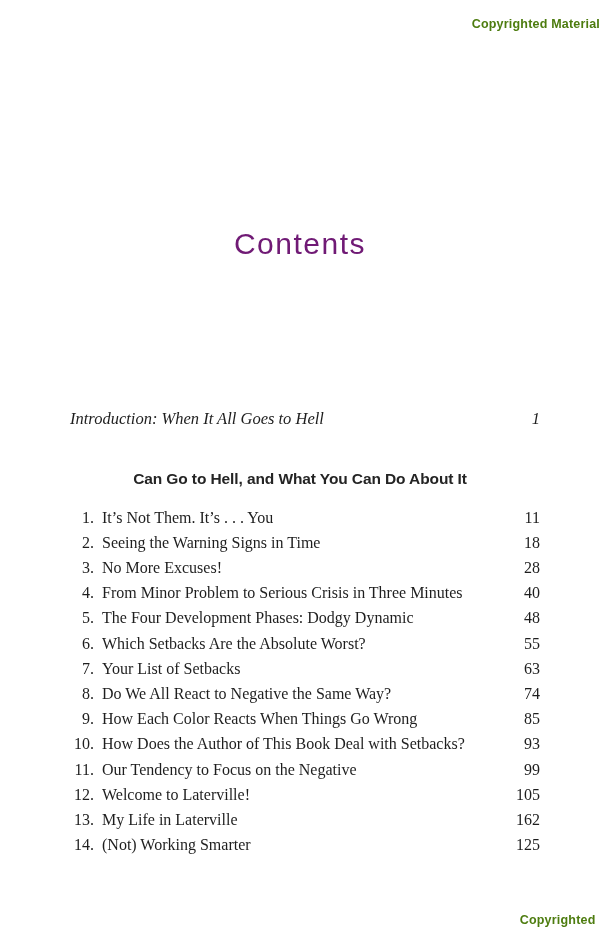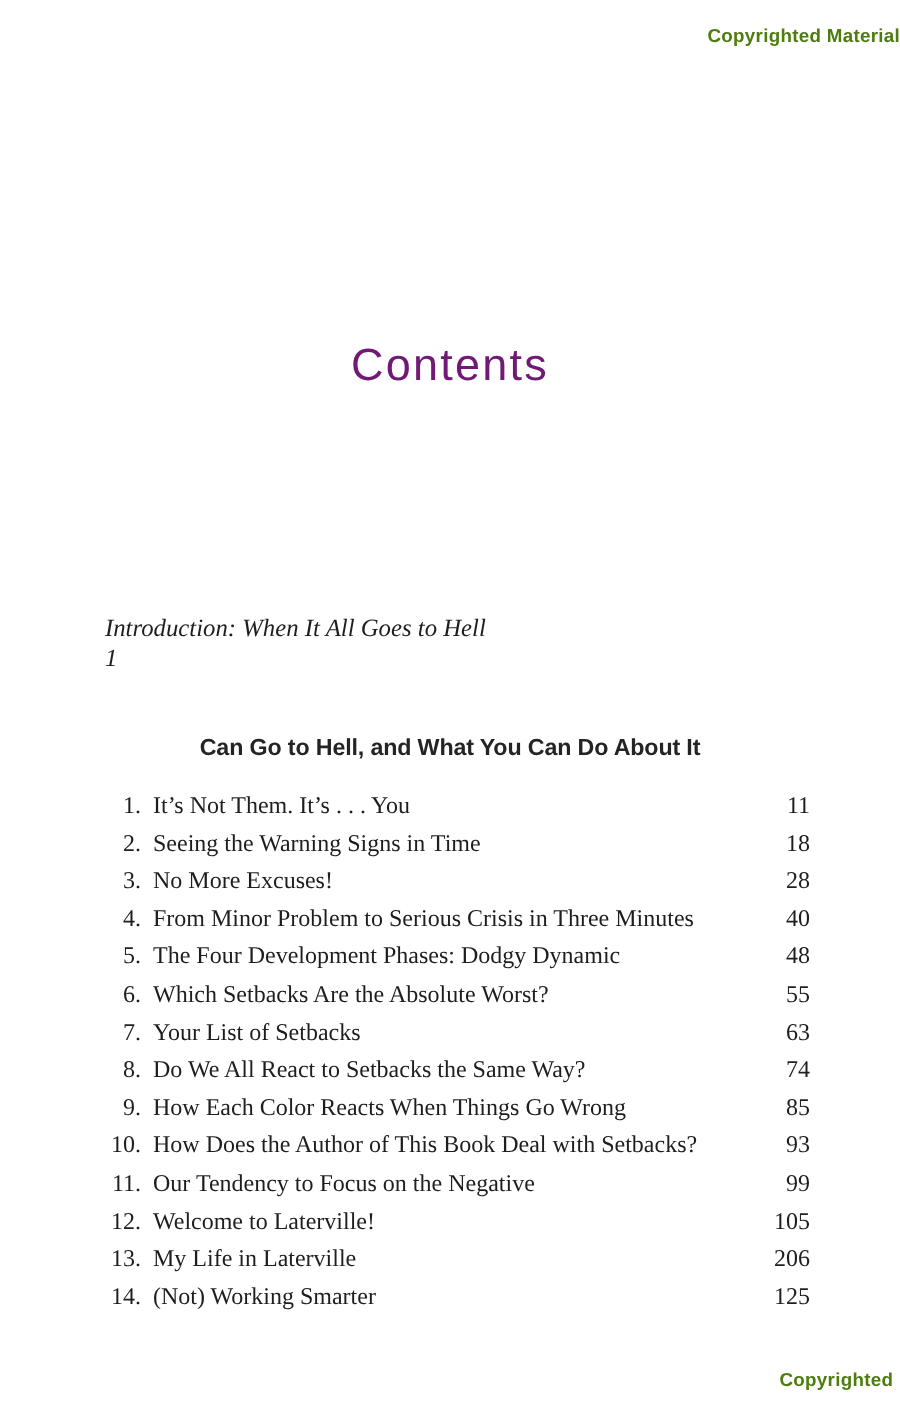--- a/index.html
+++ b/index.html
@@ -40,21 +40,20 @@
     letter-spacing: 1.5px;
     color: #701a75;
   }
   .intro-row {
     display: flex;
     justify-content: space-between;
     align-items: baseline;
     margin: 148px 60px 0 70px;
     font-style: italic;
     font-size: 16.5px;
-    flex-direction: column;
   }
   .part-heading {
     margin: 38px 36px 0 36px;
     text-align: center;
     font-family: "Liberation Sans", sans-serif;
     font-weight: 700;
     font-size: 15.5px;
     line-height: 24.5px;
     letter-spacing: -0.1px;
     color: #242424;
@@ -133,21 +132,21 @@
         <span class="toc-title">Which Setbacks Are the Absolute Worst?</span>
         <span class="toc-page">55</span>
       </div>
       <div class="toc-row">
         <span class="toc-num">7.</span>
         <span class="toc-title">Your List of Setbacks</span>
         <span class="toc-page">63</span>
       </div>
       <div class="toc-row">
         <span class="toc-num">8.</span>
-        <span class="toc-title">Do We All React to Setbacks the Same Way?</span>
+        <span class="toc-title">Do We All React to Negative the Same Way?</span>
         <span class="toc-page">74</span>
       </div>
       <div class="toc-row">
         <span class="toc-num">9.</span>
         <span class="toc-title">How Each Color Reacts When Things Go Wrong</span>
         <span class="toc-page">85</span>
       </div>
       <div class="toc-row">
         <span class="toc-num">10.</span>
         <span class="toc-title">How Does the Author of This Book Deal with Setbacks?</span>
@@ -159,21 +158,21 @@
         <span class="toc-page">99</span>
       </div>
       <div class="toc-row">
         <span class="toc-num">12.</span>
         <span class="toc-title">Welcome to Laterville!</span>
         <span class="toc-page">105</span>
       </div>
       <div class="toc-row">
         <span class="toc-num">13.</span>
         <span class="toc-title">My Life in Laterville</span>
-        <span class="toc-page">206</span>
+        <span class="toc-page">162</span>
       </div>
       <div class="toc-row">
         <span class="toc-num">14.</span>
         <span class="toc-title">(Not) Working Smarter</span>
         <span class="toc-page">125</span>
       </div>
     </div>
 
   <div class="watermark watermark-bottom">Copyrighted Material</div>
 

